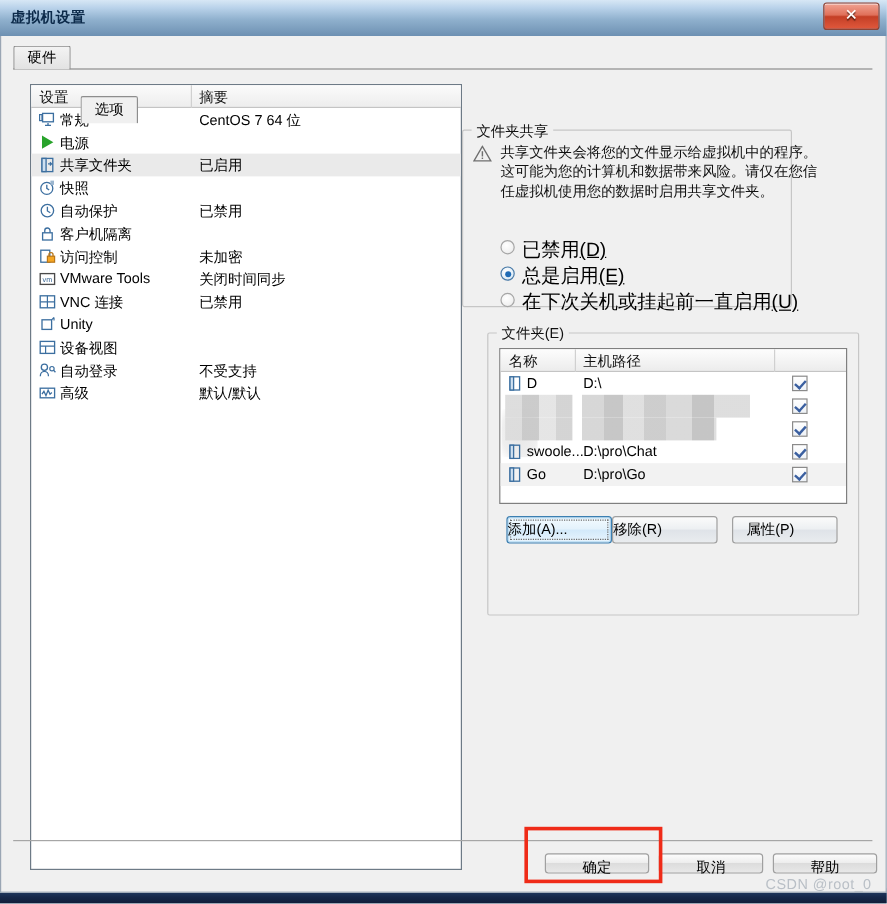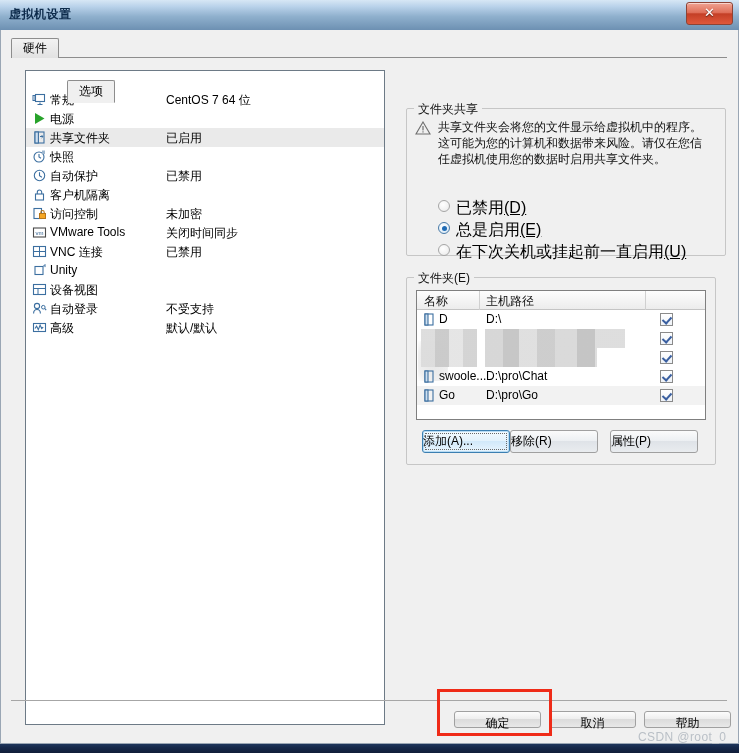--- a/index.html
+++ b/index.html
@@ -196,21 +196,21 @@
   .group-title {
     position: absolute;
     top: -8px; left: 7px;
     padding: 0 4px;
     background: #f0f0f0;
     font-size: 12px;
     color: #111;
     white-space: nowrap;
   }
 
-  #sharing-group { left: 405px; top: 78px; width: 320px; height: 148px; }
+  #sharing-group { left: 384px; top: 78px; width: 275px; height: 148px; }
   #warn-icon {
     position: absolute;
     left: 8px; top: 12px;
     width: 16px; height: 14px;
   }
   #sharing-desc {
     position: absolute;
     left: 31px; top: 10px;
     width: 265px;
     font-size: 12px;
@@ -245,21 +245,21 @@
     border-radius: 50%;
     background: #1f6bb5;
   }
   .radio-label {
     position: absolute;
     left: 18px; top: 1px;
     font-size: 16px;
   }
   .uline { text-decoration: underline; }
 
-  #folders-group { left: 405px; top: 247px; width: 310px; height: 188px; }
+  #folders-group { left: 405px; top: 247px; width: 310px; height: 236px; }
 
   #folders-table {
     position: absolute;
     left: 9px; top: 12px;
     width: 290px; height: 130px;
     background: #ffffff;
     border: 1px solid #7f7f7f;
     box-sizing: border-box;
     overflow: hidden;
   }
@@ -375,21 +375,21 @@
     box-shadow: 0 0 0 1px #b8dcf4 inset;
     background: linear-gradient(180deg, #f4fbff 0%, #e3f2fc 48%, #d2e9fa 50%, #e9f5fe 100%);
   }
   #btn-add .inner-focus {
     position: absolute;
     left: 2px; top: 2px; right: 2px; bottom: 2px;
     border: 1px dotted #6a6a6a;
     pointer-events: none;
   }
   #btn-remove { left: 103px; width: 88px; }
-  #btn-props  { left: 203px; width: 88px; }
+  #btn-props  { left: 203px; width: 88px; padding-left: 11px; }
 
   
   #bottom-sep {
     position: absolute;
     left: 10px; top: 670px;
     width: 716px; height: 1px;
     background: #a6a6a6;
   }
   .dlg-btn {
     position: absolute;
@@ -447,20 +447,25 @@
 
   <div id="client-area">
 
     <div id="tab-strip">
       <div id="tab-underline"></div>
       <div class="tab" id="tab-hardware">硬件</div>
       <div class="tab active" id="tab-options">选项</div>
     </div>
 
     <div id="settings-list">
+      <div id="settings-header">
+        <div id="settings-col-divider"></div>
+        <div class="col-head" id="settings-col-name">设置</div>
+        <div class="col-head" id="settings-col-summary">摘要</div>
+      </div>
       <div id="settings-rows">
           <div class="setting-row">
             <span class="icon-cell"><svg viewBox="0 0 15 15" width="100%" height="100%">
                 <rect x="3.5" y="2.5" width="9" height="7" fill="none" stroke="#3c6fa0" stroke-width="1.1"></rect>
                 <rect x="1" y="3.5" width="2" height="5" fill="none" stroke="#3c6fa0" stroke-width="1"></rect>
                 <path d="M8 10.5v2M5.5 12.5h5" stroke="#3c6fa0" stroke-width="1.1" fill="none"></path>
               </svg></span>
             <span class="row-label">常规</span>
             <span class="row-summary">CentOS 7 64 位</span>
           </div>

